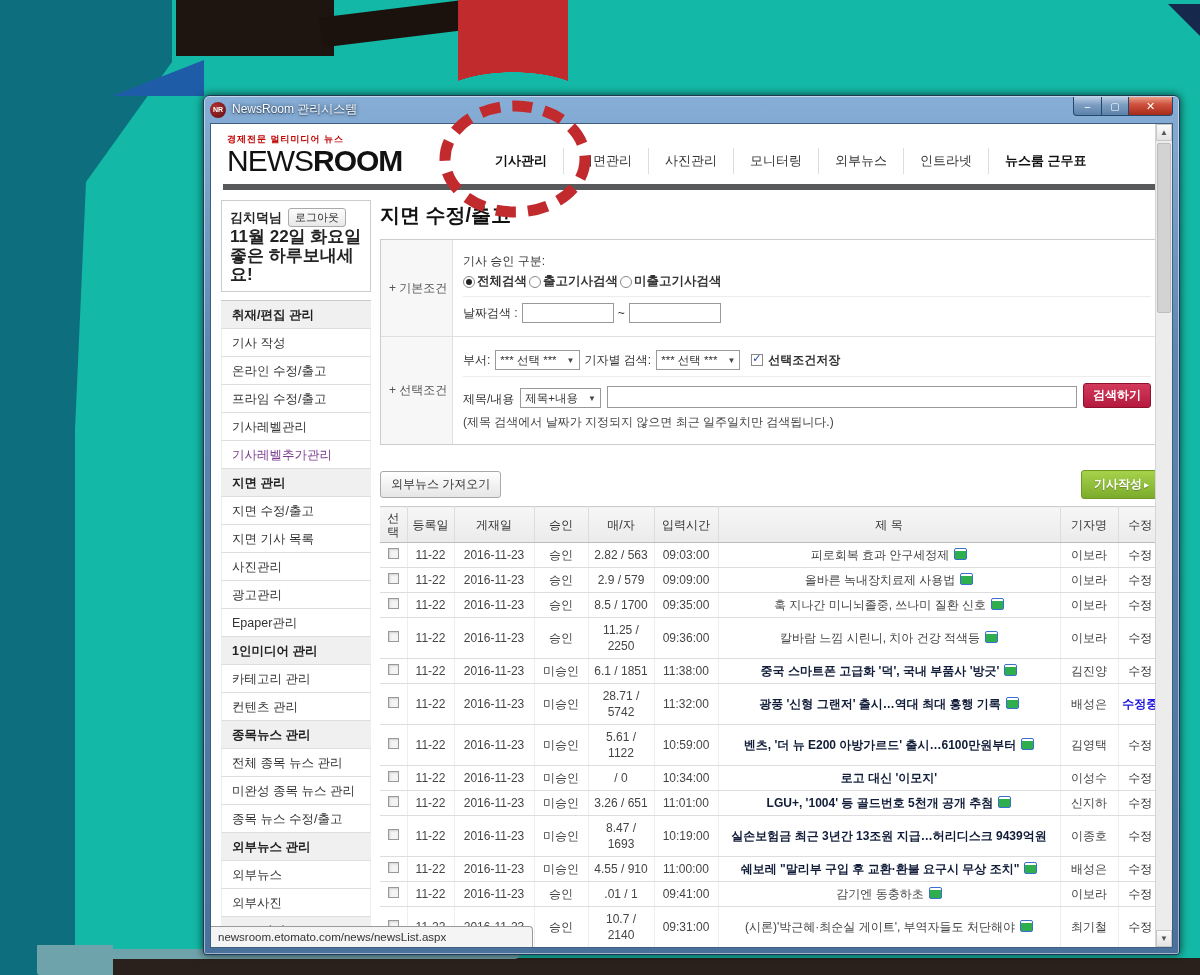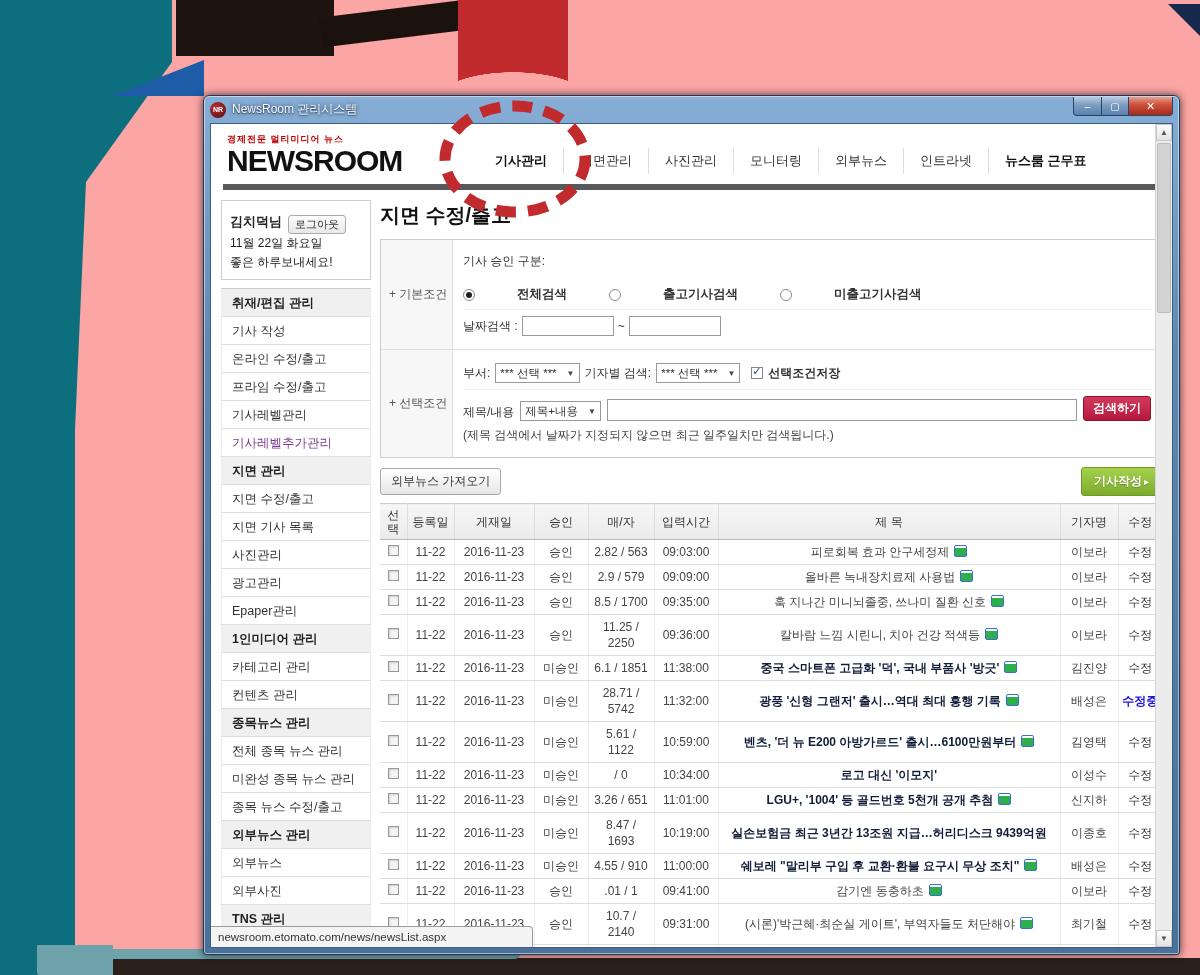--- a/index.html
+++ b/index.html
@@ -1,17 +1,17 @@
 <!DOCTYPE html>
 <html><head>
 <meta charset="utf-8">
 <style>
   html,body{margin:0;padding:0;background:#000;}
   *{box-sizing:border-box;font-family:"Liberation Sans","DejaVu Sans",sans-serif;}
-  #stage{position:relative;width:1200px;height:975px;background:#fca5a5;overflow:hidden;}
+  #stage{position:relative;width:1200px;height:975px;background:#14b8a6;overflow:hidden;}
 
   
   .bg-teal{position:absolute;left:0;top:0;width:172px;height:975px;background:#0d6f7e;
     clip-path:polygon(0 0,172px 0,172px 62px,86px 182px,75px 430px,75px 975px,0 975px);}
   .bg-blue-wedge{position:absolute;left:112px;top:60px;width:92px;height:36px;background:#1e5ca8;
     clip-path:polygon(0 100%,100% 0,100% 100%);}
   .bg-brown-a{position:absolute;left:176px;top:0;width:158px;height:56px;background:#1f1510;}
   .bg-brown-b{position:absolute;left:320px;top:6px;width:190px;height:30px;background:#1b120d;transform:rotate(-7deg);}
   .bg-navy-tri{position:absolute;left:1168px;top:4px;width:32px;height:32px;background:#16294d;
     clip-path:polygon(0 0,100% 0,100% 100%);}
@@ -36,77 +36,77 @@
   .win-btn.close{width:44px;border-left:none;border-radius:0 0 4px 0;
     background:linear-gradient(#e8a08a,#cf5440 40%,#a72918);font-weight:bold;font-size:11px;}
   .win-body{position:absolute;left:6px;right:6px;top:27px;bottom:6px;background:#fff;border:1px solid #3f5f80;overflow:hidden;}
 
   
   .page{position:absolute;inset:0;padding:4px 4px 0 10px;}
   .hdr{position:relative;height:56px;}
   .brand{position:absolute;left:6px;top:5px;}
   .brand-tag{color:#c00000;font-size:9px;font-weight:bold;letter-spacing:1px;}
   .brand-name{font-size:30px;color:#111;line-height:30px;letter-spacing:-1px;}
-  .brand-name .p1{font-weight:700;}
+  .brand-name .p1{font-weight:400;}
   .brand-name .p2{font-weight:900;}
   .tabs{position:absolute;left:258px;top:20px;display:flex;align-items:center;}
   .tab{padding:4px 16px;font-size:13px;color:#333;border-left:1px solid #ddd;white-space:nowrap;cursor:pointer;}
   .tab:first-child{border-left:none;}
   .tab.active{font-weight:bold;color:#111;}
   .tab.bold{font-weight:bold;color:#111;}
   .hdr-bar{height:6px;background:#58595b;margin:0 2px;}
 
   
   .cols{display:flex;margin-top:10px;}
   .sidebar{width:150px;flex:0 0 150px;}
   .userbox{border:1px solid #ccc;padding:7px 8px;font-size:12.5px;color:#222;line-height:19px;}
   .user-line1{display:flex;align-items:center;gap:6px;}
   .user-name{font-weight:bold;font-size:13px;}
   .logout-btn{font-size:11px;padding:1px 6px;border:1px solid #aaa;border-radius:3px;
-    background:linear-gradient(#fdfdfd,#e8e8e8);color:#333;cursor:pointer;margin-top:7px;}
-  .user-date,.user-greet{font-weight:normal;font-size:12px;}
+    background:linear-gradient(#fdfdfd,#e8e8e8);color:#333;cursor:pointer;}
+  .user-date,.user-greet{font-weight:bold;font-size:17px;}
   .menu{border-top:1px solid #ccc;margin-top:8px;}
   .m-item{height:28px;line-height:28px;padding-left:10px;font-size:12.5px;color:#333;
     border-bottom:1px solid #ddd;border-left:1px solid #eee;border-right:1px solid #eee;
     white-space:nowrap;overflow:hidden;cursor:pointer;background:#fff;}
   .m-item.header{background:#f0f0f0;font-weight:bold;color:#222;cursor:default;}
   .m-item.visited{color:#7a3b8f;}
 
   .main{flex:1;margin-left:9px;margin-right:6px;min-width:0;}
   .page-title{font-size:20px;font-weight:bold;color:#111;margin:2px 0 10px 0;}
 
   
   .sform{border:1px solid #ccc;font-size:12px;color:#333;}
   .srow{display:flex;border-bottom:1px solid #e0e0e0;}
   .srow:last-child{border-bottom:none;}
   .slabel{flex:0 0 72px;background:#f7f7f7;border-right:1px solid #e0e0e0;display:flex;align-items:center;
     padding-left:8px;color:#555;font-size:12px;}
   .scontent{flex:1;padding:7px 10px;}
   .sub{padding:6px 0;border-bottom:1px solid #ececec;}
   .sub:last-child{border-bottom:none;}
-  .radio-line{display:flex;align-items:center;margin-top:16px;gap:40px;}
+  .radio-line{display:flex;align-items:center;margin-top:3px;}
   .radio{width:12px;height:12px;border-radius:50%;border:1px solid #888;background:#fff;display:inline-block;
     position:relative;margin-right:2px;flex:0 0 12px;cursor:pointer;}
   .radio.checked::after{content:"";position:absolute;left:2px;top:2px;width:6px;height:6px;border-radius:50%;background:#222;}
   .radio-label{font-weight:bold;font-size:12.5px;margin-right:2px;}
   .inp{border:1px solid #999;height:20px;background:#fff;}
   .date-inp{width:92px;margin:0 4px;}
   .sel{display:inline-flex;align-items:center;border:1px solid #999;height:20px;padding:0 4px;background:#fff;
     font-size:11.5px;color:#333;cursor:pointer;gap:10px;}
   .caret{font-size:8px;color:#444;}
   .cb{width:12px;height:12px;border:1px solid #888;background:#fff;display:inline-block;position:relative;cursor:pointer;}
   .cb.checked::after{content:"✓";position:absolute;left:0px;top:-3px;font-size:11px;color:#1647a0;font-weight:bold;}
   .kw-line{display:flex;align-items:flex-end;gap:6px;}
   .kw-input{flex:1;height:22px;}
   .search-btn{background:linear-gradient(#d23a5c,#b51a3e);color:#fff;border:1px solid #8e1130;border-radius:3px;
     font-size:12px;font-weight:bold;padding:3px 9px;cursor:pointer;}
   .note{margin-top:6px;color:#444;font-size:12px;}
 
   
-  .toolbar{display:flex;align-items:center;margin:9px 0 7px 0;}
+  .toolbar{display:flex;align-items:center;margin:25px 0 7px 0;}
   .import-btn{font-size:12px;padding:4px 10px;border:1px solid #aaa;border-radius:3px;
     background:linear-gradient(#fff,#e6e6e6);color:#333;cursor:pointer;}
   .write-btn{margin-left:auto;font-size:12px;font-weight:bold;color:#fff;padding:5px 12px;border-radius:3px;
     border:1px solid #6f9a26;background:linear-gradient(#a6d24b,#7cab2c);cursor:pointer;text-shadow:0 1px 1px rgba(0,0,0,.25);}
   .write-arrow{font-size:10px;margin-left:2px;}
 
   
   table.news{width:100%;border-collapse:collapse;font-size:12px;table-layout:fixed;}
   table.news th{background:linear-gradient(#f6f6f6,#ebebeb);border-top:1px solid #ccc;border-bottom:1px solid #bbb;
     border-right:1px solid #ddd;color:#333;font-weight:normal;height:36px;padding:2px;line-height:14px;}

